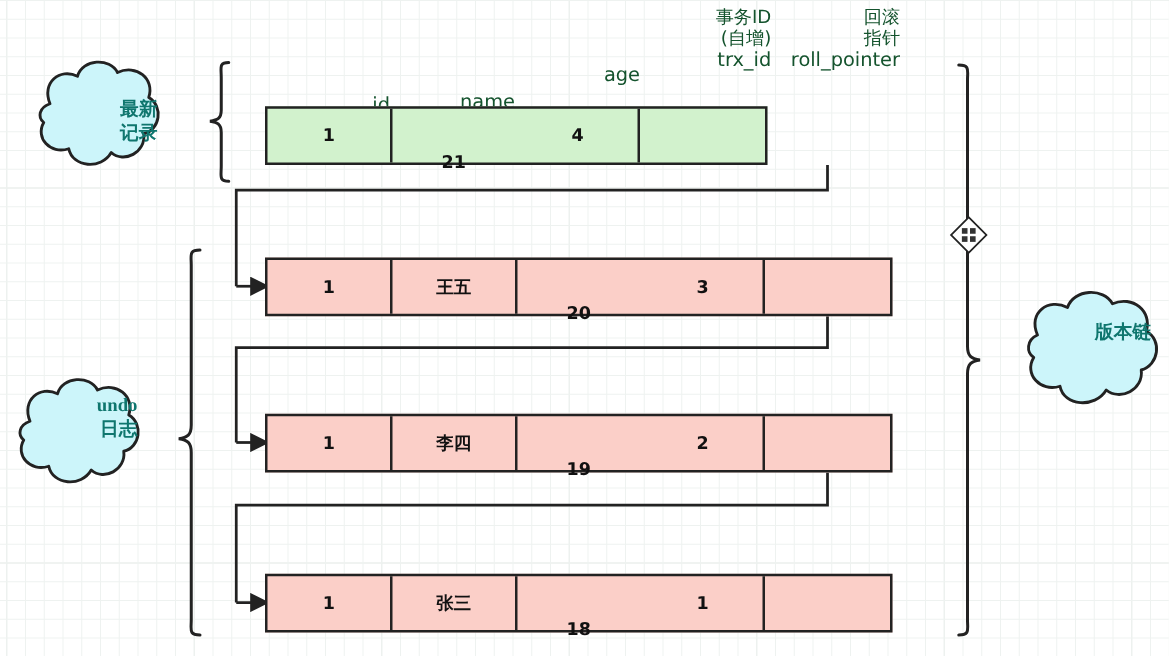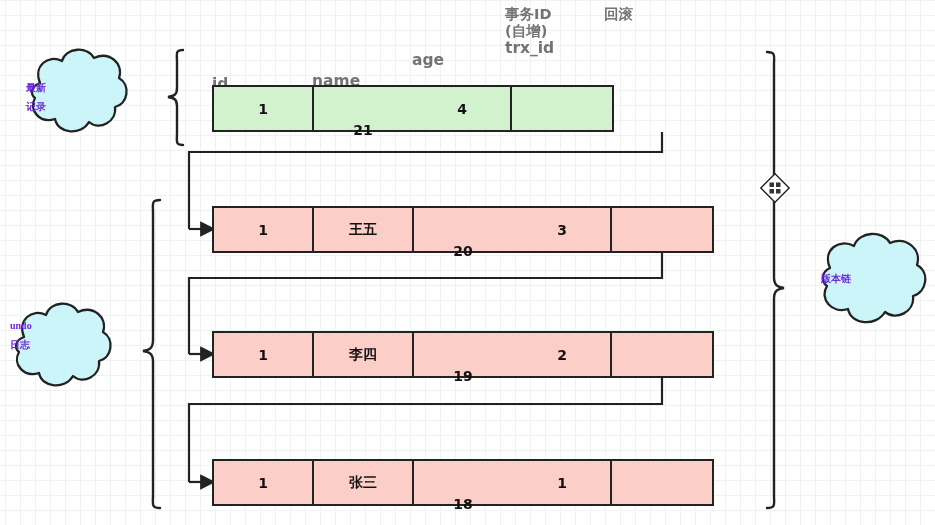--- a/index.html
+++ b/index.html
@@ -34,23 +34,23 @@
   
   #overlay {
     position: absolute;
     left: 0; top: 0;
     width: 935px; height: 525px;
   }
 
   
   .col-head {
     position: absolute;
-    text-align: left;
-    font-weight: bold;
-    color: #737373;
+    text-align: right;
+    font-weight: normal;
+    color: #14532d;
     font-size: 15px;
     line-height: 17px;
     letter-spacing: 0px;
   }
   .col-head .cn {
     font-size: 14.5px;
     display: block;
     font-family: "DejaVu Sans", sans-serif;
   }
   .col-head .en {
@@ -85,24 +85,24 @@
   
   .c-id   { width: 100px; }
   .c-name { width: 100px; }
   .c-age  { width: 100px; margin-top: 43px; }
   .c-trx  { width: 98px; }
   .c-roll { width: 100px; }
 
   
   .cloud-label {
     position: absolute;
-    text-align: left;
+    text-align: right;
     font-weight: bold;
-    color: #6d28d9;
-    font-size: 10px;
+    color: #0f766e;
+    font-size: 15px;
     line-height: 19px;
     font-family: "DejaVu Sans", sans-serif;
     pointer-events: none;
   }
   .cloud-label span { display: block; }
 </style>
 </head>
 <body>
 
 <div id="grid-bg"></div>
@@ -217,20 +217,22 @@
 </div>
 
 <div class="col-head" style="left:505px; top:6px; width:112px;">
   <span class="cn">事务ID</span>
   <span class="cn">(自增)</span>
   <span class="en">trx_id</span>
 </div>
 
 <div class="col-head" style="left:604px; top:6px; width:116px;">
   <span class="cn">回滚</span>
+  <span class="cn">指针</span>
+  <span class="en">roll_pointer</span>
 </div>
 
 <div class="record-row row-green" style="left:212px; top:85px;">
   <div class="cell c-id">1</div>
   <div class="cell c-age">21</div>
   <div class="cell c-trx">4</div>
   <div class="cell c-roll"></div>
 </div>
 
 <div class="record-row row-pink" style="left:212px; top:206px;">
@@ -260,15 +262,15 @@
 <div class="cloud-label" style="left:26px; top:78px; width:100px;">
   <span>最新</span>
   <span>记录</span>
 </div>
 
 <div class="cloud-label" style="left:10px; top:316px; width:100px;font-family:Liberation Serif, serif;">
   <span>undo</span>
   <span>日志</span>
 </div>
 
-<div class="cloud-label" style="left:821px; top:269px; width:100px;">
+<div class="cloud-label" style="left:821px; top:256px; width:100px;">
   <span>版本链</span>
 </div>
 
 </body></html>

